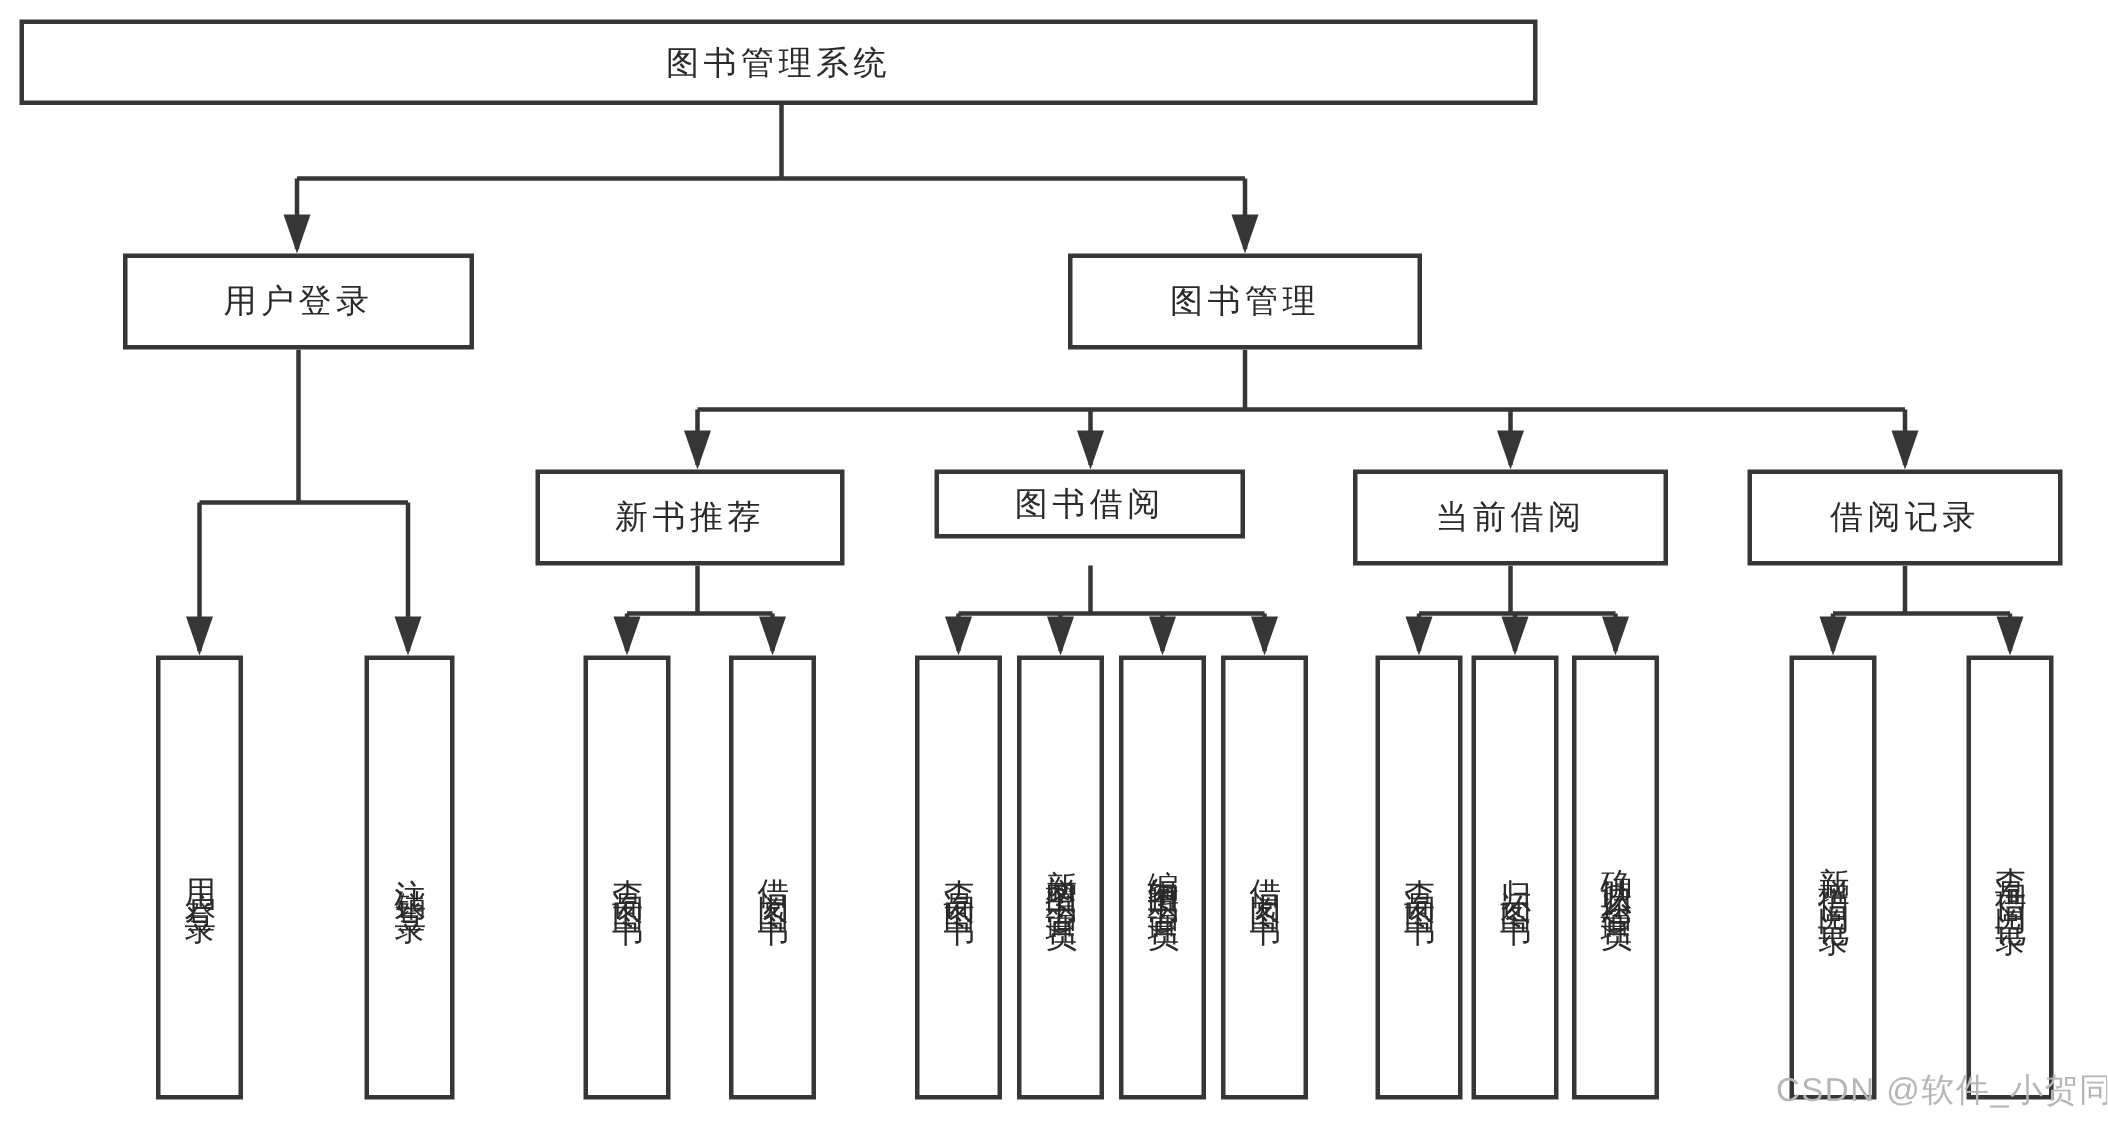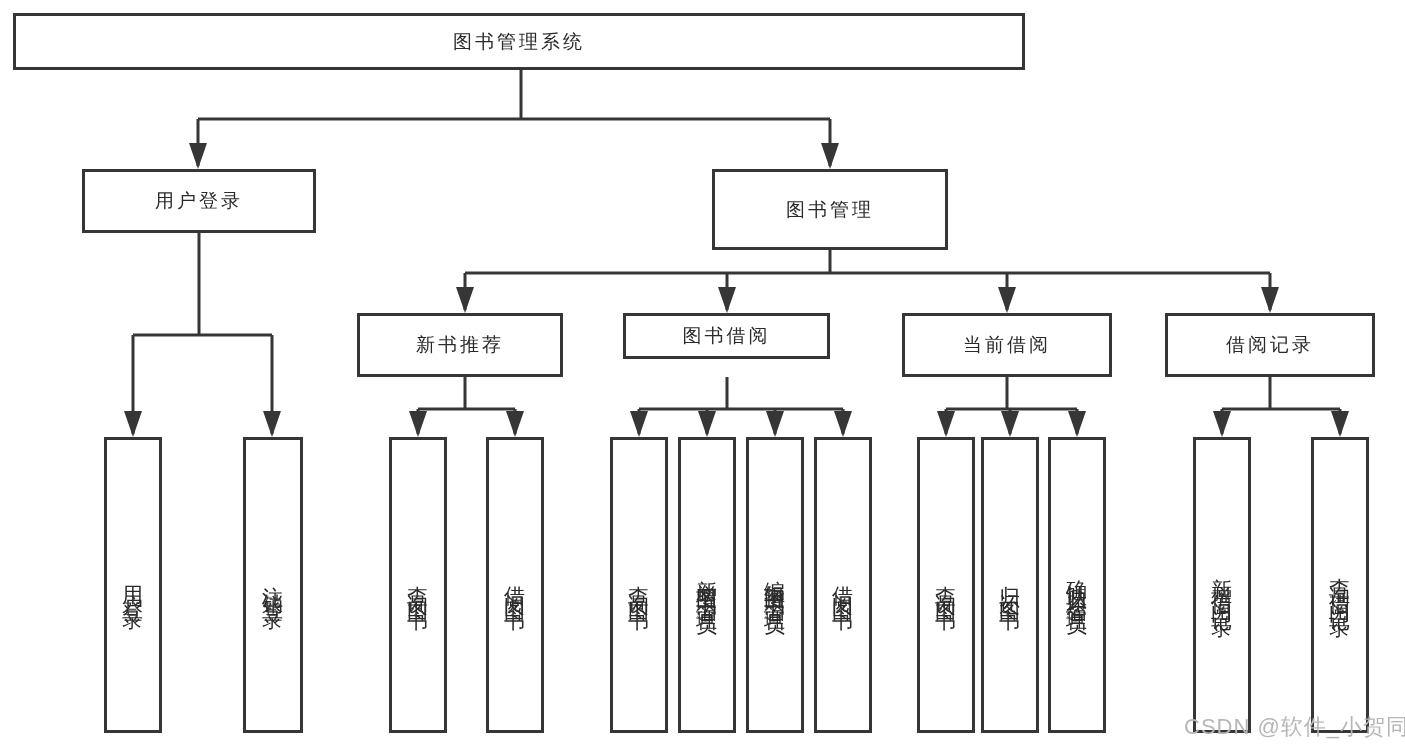--- a/index.html
+++ b/index.html
@@ -26,21 +26,21 @@
     box-sizing: border-box;
     background: #ffffff;
     border: 3px solid #363636;
     display: flex;
     align-items: center;
     justify-content: center;
     z-index: 2;
   }
   .node .lbl {
     color: #2a2a2a;
-    font-size: 19px;
+    font-size: 22px;
     letter-spacing: 3px;
     white-space: nowrap;
   }
   .leaf .lbl {
     writing-mode: vertical-rl;
     text-orientation: mixed;
     font-size: 21px;
     letter-spacing: 8px;
     line-height: 1;
     white-space: normal;
@@ -107,21 +107,21 @@
     </g>
   </svg>
 
   <div class="node" style="left:13px; top:13px; width:1012px; height:57px;">
     <span class="lbl">图书管理系统</span>
   </div>
 
   <div class="node" style="left:82px; top:169px; width:234px; height:64px;">
     <span class="lbl">用户登录</span>
   </div>
-  <div class="node" style="left:712px; top:169px; width:236px; height:81px;">
+  <div class="node" style="left:712px; top:169px; width:236px; height:64px;">
     <span class="lbl">图书管理</span>
   </div>
 
   <div class="node" style="left:357px; top:313px; width:206px; height:64px;justify-content:center;">
     <span class="lbl">新书推荐</span>
   </div>
   <div class="node" style="left:623px; top:313px; width:207px; height:46px;">
     <span class="lbl">图书借阅</span>
   </div>
   <div class="node" style="left:902px; top:313px; width:210px; height:64px;">

